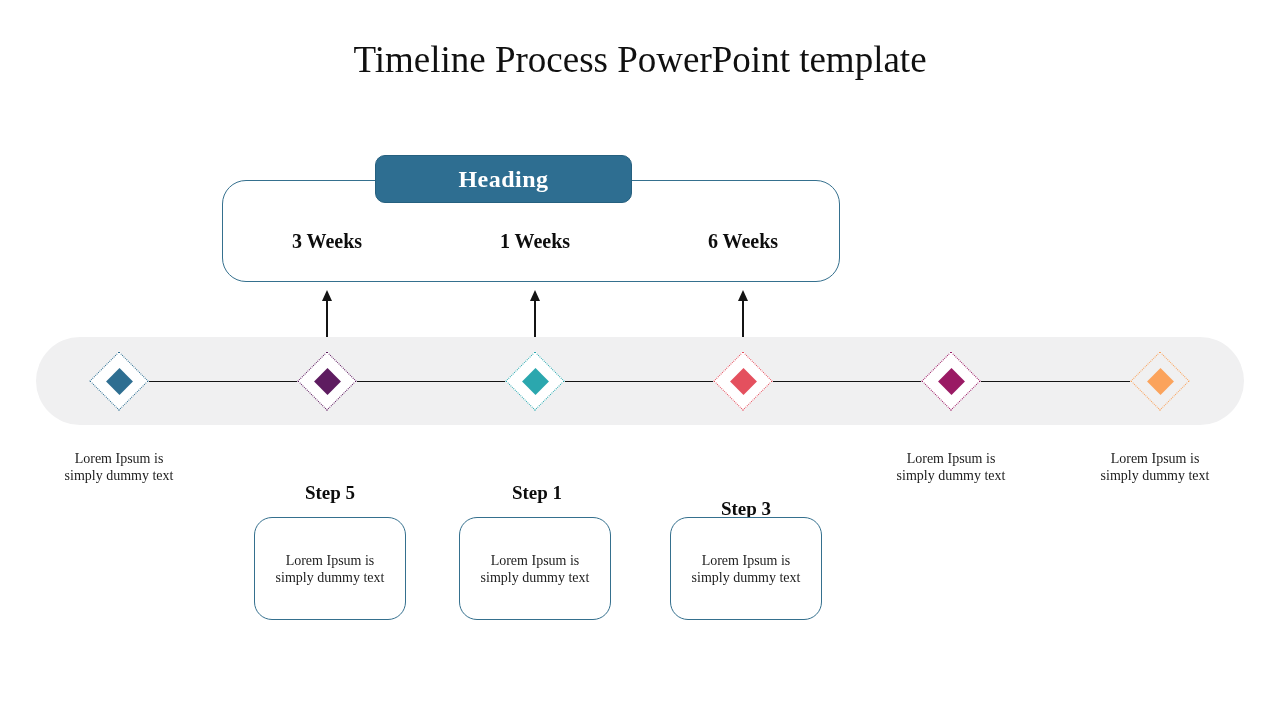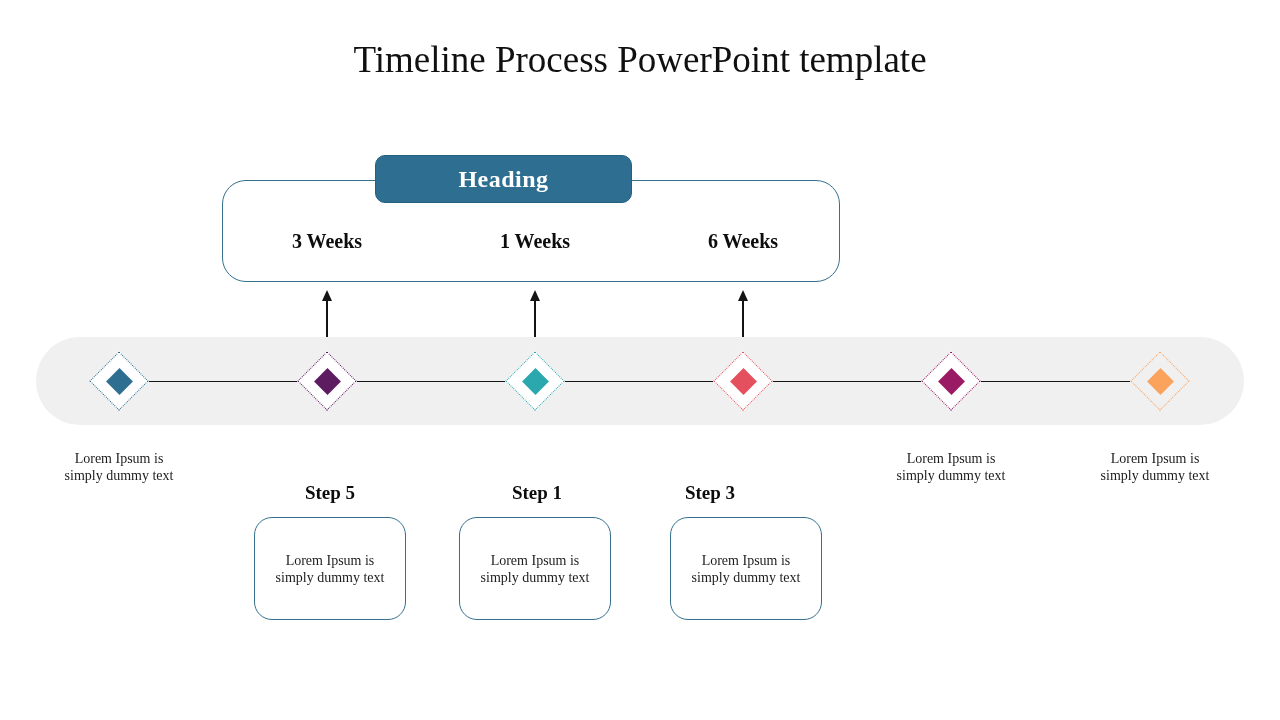--- a/index.html
+++ b/index.html
@@ -74,21 +74,21 @@
   .caption{
     position:absolute;top:450px;width:170px;text-align:center;
     font-size:14px;line-height:17px;color:#1c1c1c;white-space:pre-line;
   }
   .caption.c1{left:34px;} .caption.c5{left:866px;} .caption.c6{left:1070px;}
   
   .step-label{
     position:absolute;top:482px;width:120px;text-align:center;
     font-size:19px;font-weight:700;color:#0d0d0d;
   }
-  .step-label.s1{left:270px;} .step-label.s2{left:477px;} .step-label.s3{left:650px;}
+  .step-label.s1{left:270px;} .step-label.s2{left:477px;} .step-label.s3{left:686px;margin-top:16px;}
   .step-box{
     position:absolute;top:517px;width:152px;height:103px;
     border:1px solid #35708E;border-radius:18px;background:#ffffff;
     box-sizing:border-box;
     display:flex;align-items:center;justify-content:center;text-align:center;
     font-size:14px;line-height:17px;color:#1c1c1c;white-space:pre-line;
   }
   .step-box.b1{left:254px;} .step-box.b2{left:459px;} .step-box.b3{left:670px;}
 </style>
 </head>

